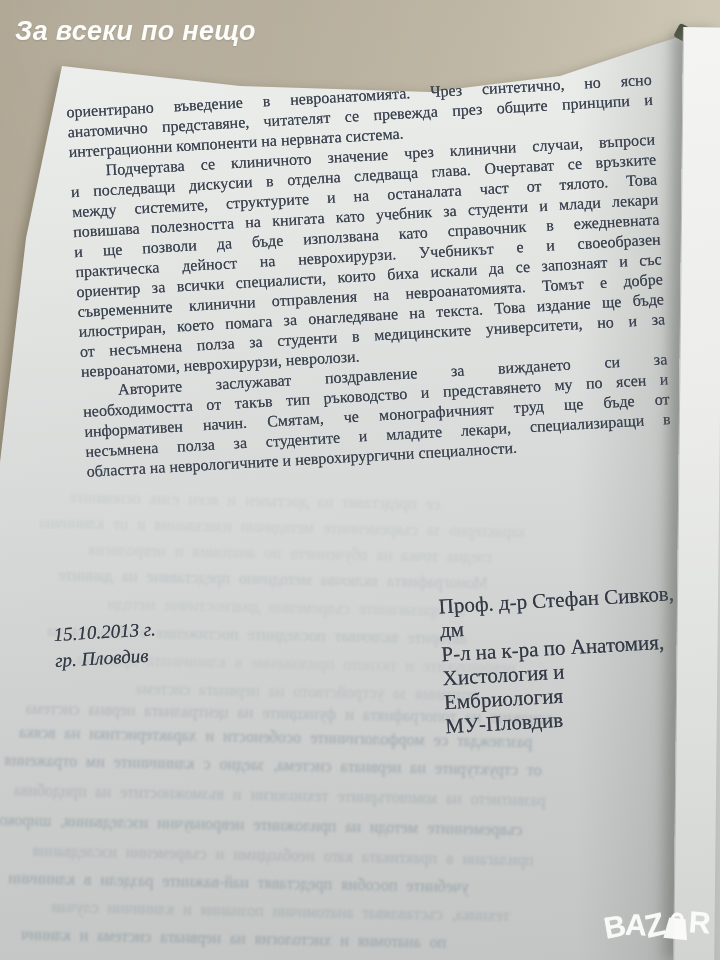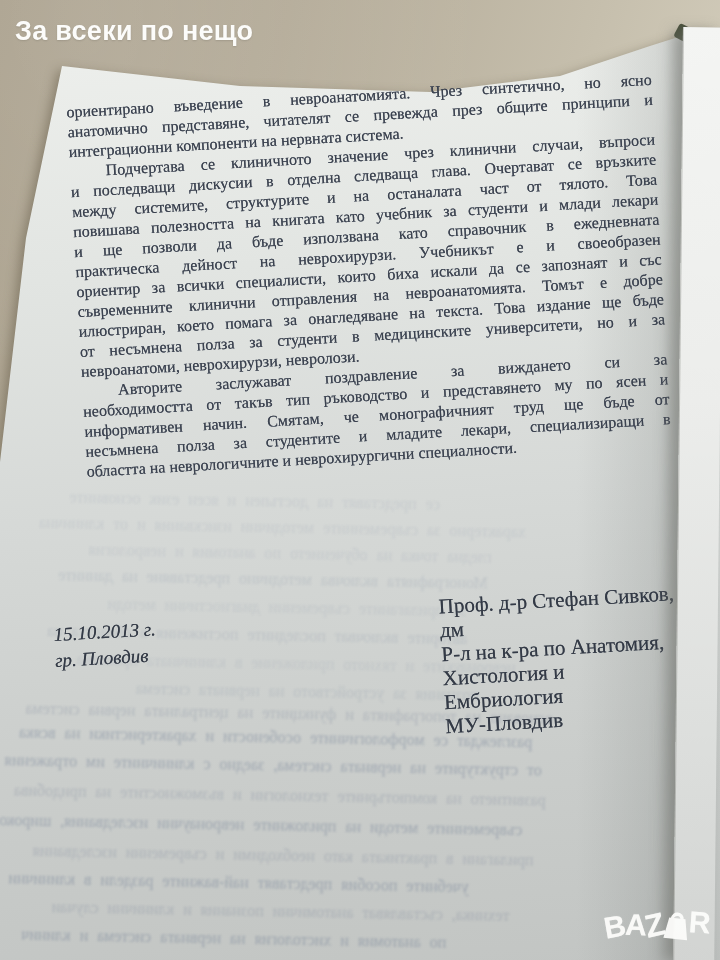--- a/index.html
+++ b/index.html
@@ -66,21 +66,21 @@
   }
   .sigblock{
     position:absolute;left:372px;top:0;font-size:21px;line-height:24px;
     color:#333a46;text-shadow:0 0 0.5px rgba(51,58,70,0.8);
   }
 
   
   .listing-title{
     position:absolute;left:15px;top:16px;z-index:60;
     font-family:"Liberation Sans", sans-serif;font-weight:bold;font-size:27px;
-    color:#fcfcfa;letter-spacing:0.3px;text-shadow:0 1px 2px rgba(0,0,0,0.12);
+    color:#fcfcfa;letter-spacing:0.3px;text-shadow:0 1px 2px rgba(0,0,0,0.12);font-style:italic;
   }
   .watermark{
     position:absolute;left:604px;top:906px;z-index:50;transform:rotate(-3deg);
     display:flex;align-items:flex-end;opacity:0.95;
     font-family:"Liberation Sans", sans-serif;font-weight:bold;color:#fdfdfb;
   }
   .watermark .wl{display:inline-block;font-size:30px;line-height:30px;letter-spacing:-1px;
     text-shadow:0 0 1px rgba(255,255,255,0.6);}
   .wl.l1{transform:rotate(-7deg);}
   .wl.l2{transform:rotate(5deg) translateY(-1px);}

